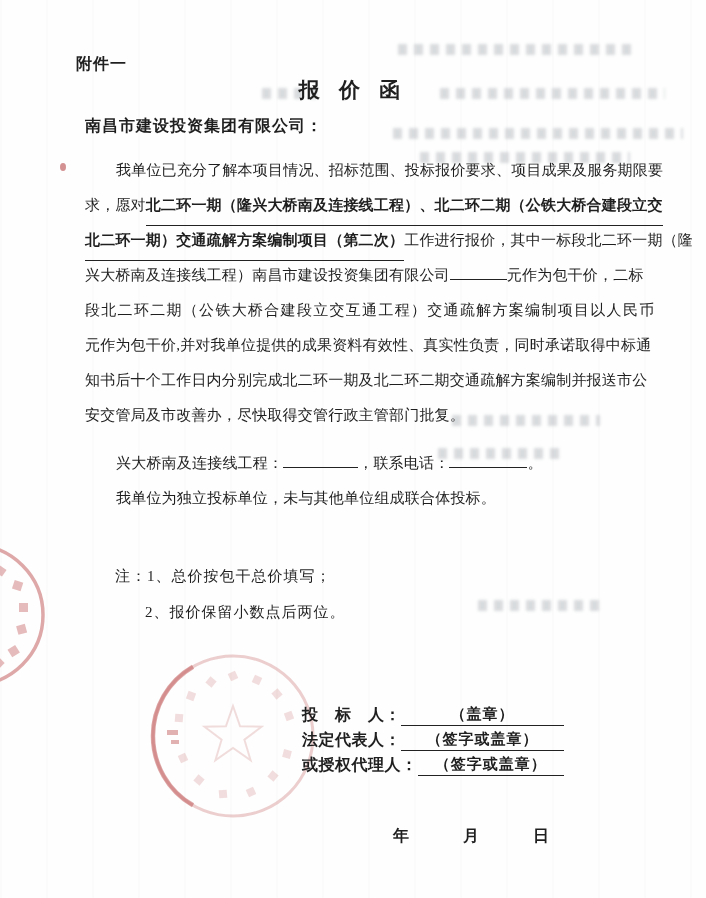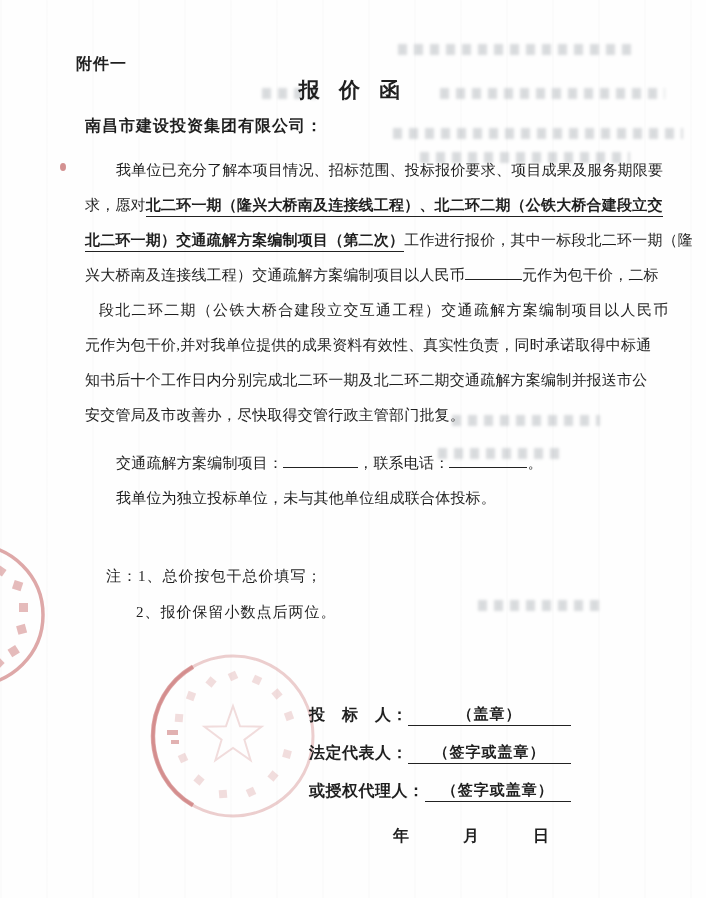--- a/index.html
+++ b/index.html
@@ -12,29 +12,29 @@
     font-family:"Liberation Serif","DejaVu Serif",serif;
     color:#1f1f1f;
   }
   .abs{position:absolute;}
   .attach{left:76px;top:54px;font-size:16px;font-weight:700;letter-spacing:1px;}
   .title{left:50%;top:76px;transform:translateX(-50%);font-size:21px;font-weight:700;letter-spacing:7px;white-space:nowrap;}
   .addressee{left:85px;top:116px;font-size:16px;font-weight:700;letter-spacing:1px;white-space:nowrap;}
   .bodyblock{left:85px;top:153px;width:600px;}
   .bodyline{height:35px;line-height:35px;font-size:15px;white-space:nowrap;letter-spacing:0.2px;}
   .bodyline.indent{text-indent:31px;}
-  .bodyline.wide{letter-spacing:1.3px;margin-left:14px;}
-  .uproj{font-weight:700;border-bottom:1.4px solid #222;padding-bottom:1px;font-family:Liberation Mono, monospace;}
+  .bodyline.wide{letter-spacing:1.3px;}
+  .uproj{font-weight:700;border-bottom:1.4px solid #222;padding-bottom:12px;}
   .blank{display:inline-block;border-bottom:1.2px solid #222;height:15px;vertical-align:baseline;}
   .p2{left:85px;top:446px;}
   .p3{left:85px;top:481px;}
-  .notes{left:106px;top:558px;font-size:15px;}
+  .notes{left:115px;top:558px;font-size:15px;}
   .note{height:36px;line-height:36px;letter-spacing:1px;white-space:nowrap;}
   .note.n2{margin-left:30px;}
-  .sig{left:309px;top:701px;width:262px;display:grid;row-gap:13px;}
+  .sig{left:302px;top:701px;width:262px;display:grid;row-gap:0;}
   .sigrow{display:flex;align-items:flex-end;font-size:16px;font-weight:700;height:25px;white-space:nowrap;}
   .siglabel{letter-spacing:0.5px;}
   .sigline{flex:1;border-bottom:1.3px solid #222;text-align:center;line-height:22px;height:22px;font-size:15px;font-weight:700;letter-spacing:1px;margin-top:16px;}
   .dateline{left:393px;top:826px;font-size:16px;font-weight:700;display:flex;}
   .dateline span{display:inline-block;width:70px;}
   .bleed{position:absolute;height:11px;opacity:.45;filter:blur(1.4px);
     background:repeating-linear-gradient(90deg,rgba(90,100,110,0.5) 0 9px,transparent 9px 16px);}
   .speck{position:absolute;width:6px;height:8px;border-radius:50%;
     background:rgba(175,55,55,.55);filter:blur(.6px);}
   .sealwrap{position:absolute;color:var(--stamp,#b84040);}
@@ -97,28 +97,28 @@
   </div>
 
   <div class="abs attach">附件一</div>
   <div class="abs title">报 价 函</div>
   <div class="abs addressee">南昌市建设投资集团有限公司：</div>
 
   <div class="abs bodyblock" id="body-lines">
       <div class="bodyline indent"><span class="seg">我单位已充分了解本项目情况、招标范围、投标报价要求、项目成果及服务期限要</span></div>
       <div class="bodyline"><span class="seg">求，愿对</span><span class="uproj">北二环一期（隆兴大桥南及连接线工程）、北二环二期（公铁大桥合建段立交</span></div>
       <div class="bodyline"><span class="uproj">北二环一期）交通疏解方案编制项目（第二次）</span><span class="seg">工作进行报价，其中一标段北二环一期（隆</span></div>
-      <div class="bodyline"><span class="seg">兴大桥南及连接线工程）交通疏解方案编制项目以人民币</span><span class="blank" style="width: 57px;"></span><span class="seg">元作为包干价，二标</span></div>
+      <div class="bodyline"><span class="seg">兴大桥南及连接线工程）南昌市建设投资集团有限公司</span><span class="blank" style="width: 57px;"></span><span class="seg">元作为包干价，二标</span></div>
       <div class="bodyline wide"><span class="seg">段北二环二期（公铁大桥合建段立交互通工程）交通疏解方案编制项目以人民币</span></div>
       <div class="bodyline"><span class="seg">元作为包干价,并对我单位提供的成果资料有效性、真实性负责，同时承诺取得中标通</span></div>
       <div class="bodyline"><span class="seg">知书后十个工作日内分别完成北二环一期及北二环二期交通疏解方案编制并报送市公</span></div>
       <div class="bodyline"><span class="seg">安交管局及市改善办，尽快取得交管行政主管部门批复。</span></div>
     </div>
   <div class="abs bodyblock p2" id="resp-line">
-      <div class="bodyline indent"><span class="seg">交通疏解方案编制项目：</span><span class="blank" style="width: 75px;"></span><span class="seg">，联系电话：</span><span class="blank" style="width: 78px;"></span><span class="seg">。</span></div>
+      <div class="bodyline indent"><span class="seg">兴大桥南及连接线工程：</span><span class="blank" style="width: 75px;"></span><span class="seg">，联系电话：</span><span class="blank" style="width: 78px;"></span><span class="seg">。</span></div>
     </div>
   <div class="abs bodyblock p3" id="indep-line">
       <div class="bodyline indent"><span class="seg">我单位为独立投标单位，未与其他单位组成联合体投标。</span></div>
     </div>
 
   <div class="abs notes">
     <div class="note">注：1、总价按包干总价填写；</div>
     <div class="note n2">2、报价保留小数点后两位。</div>
   </div>
 

